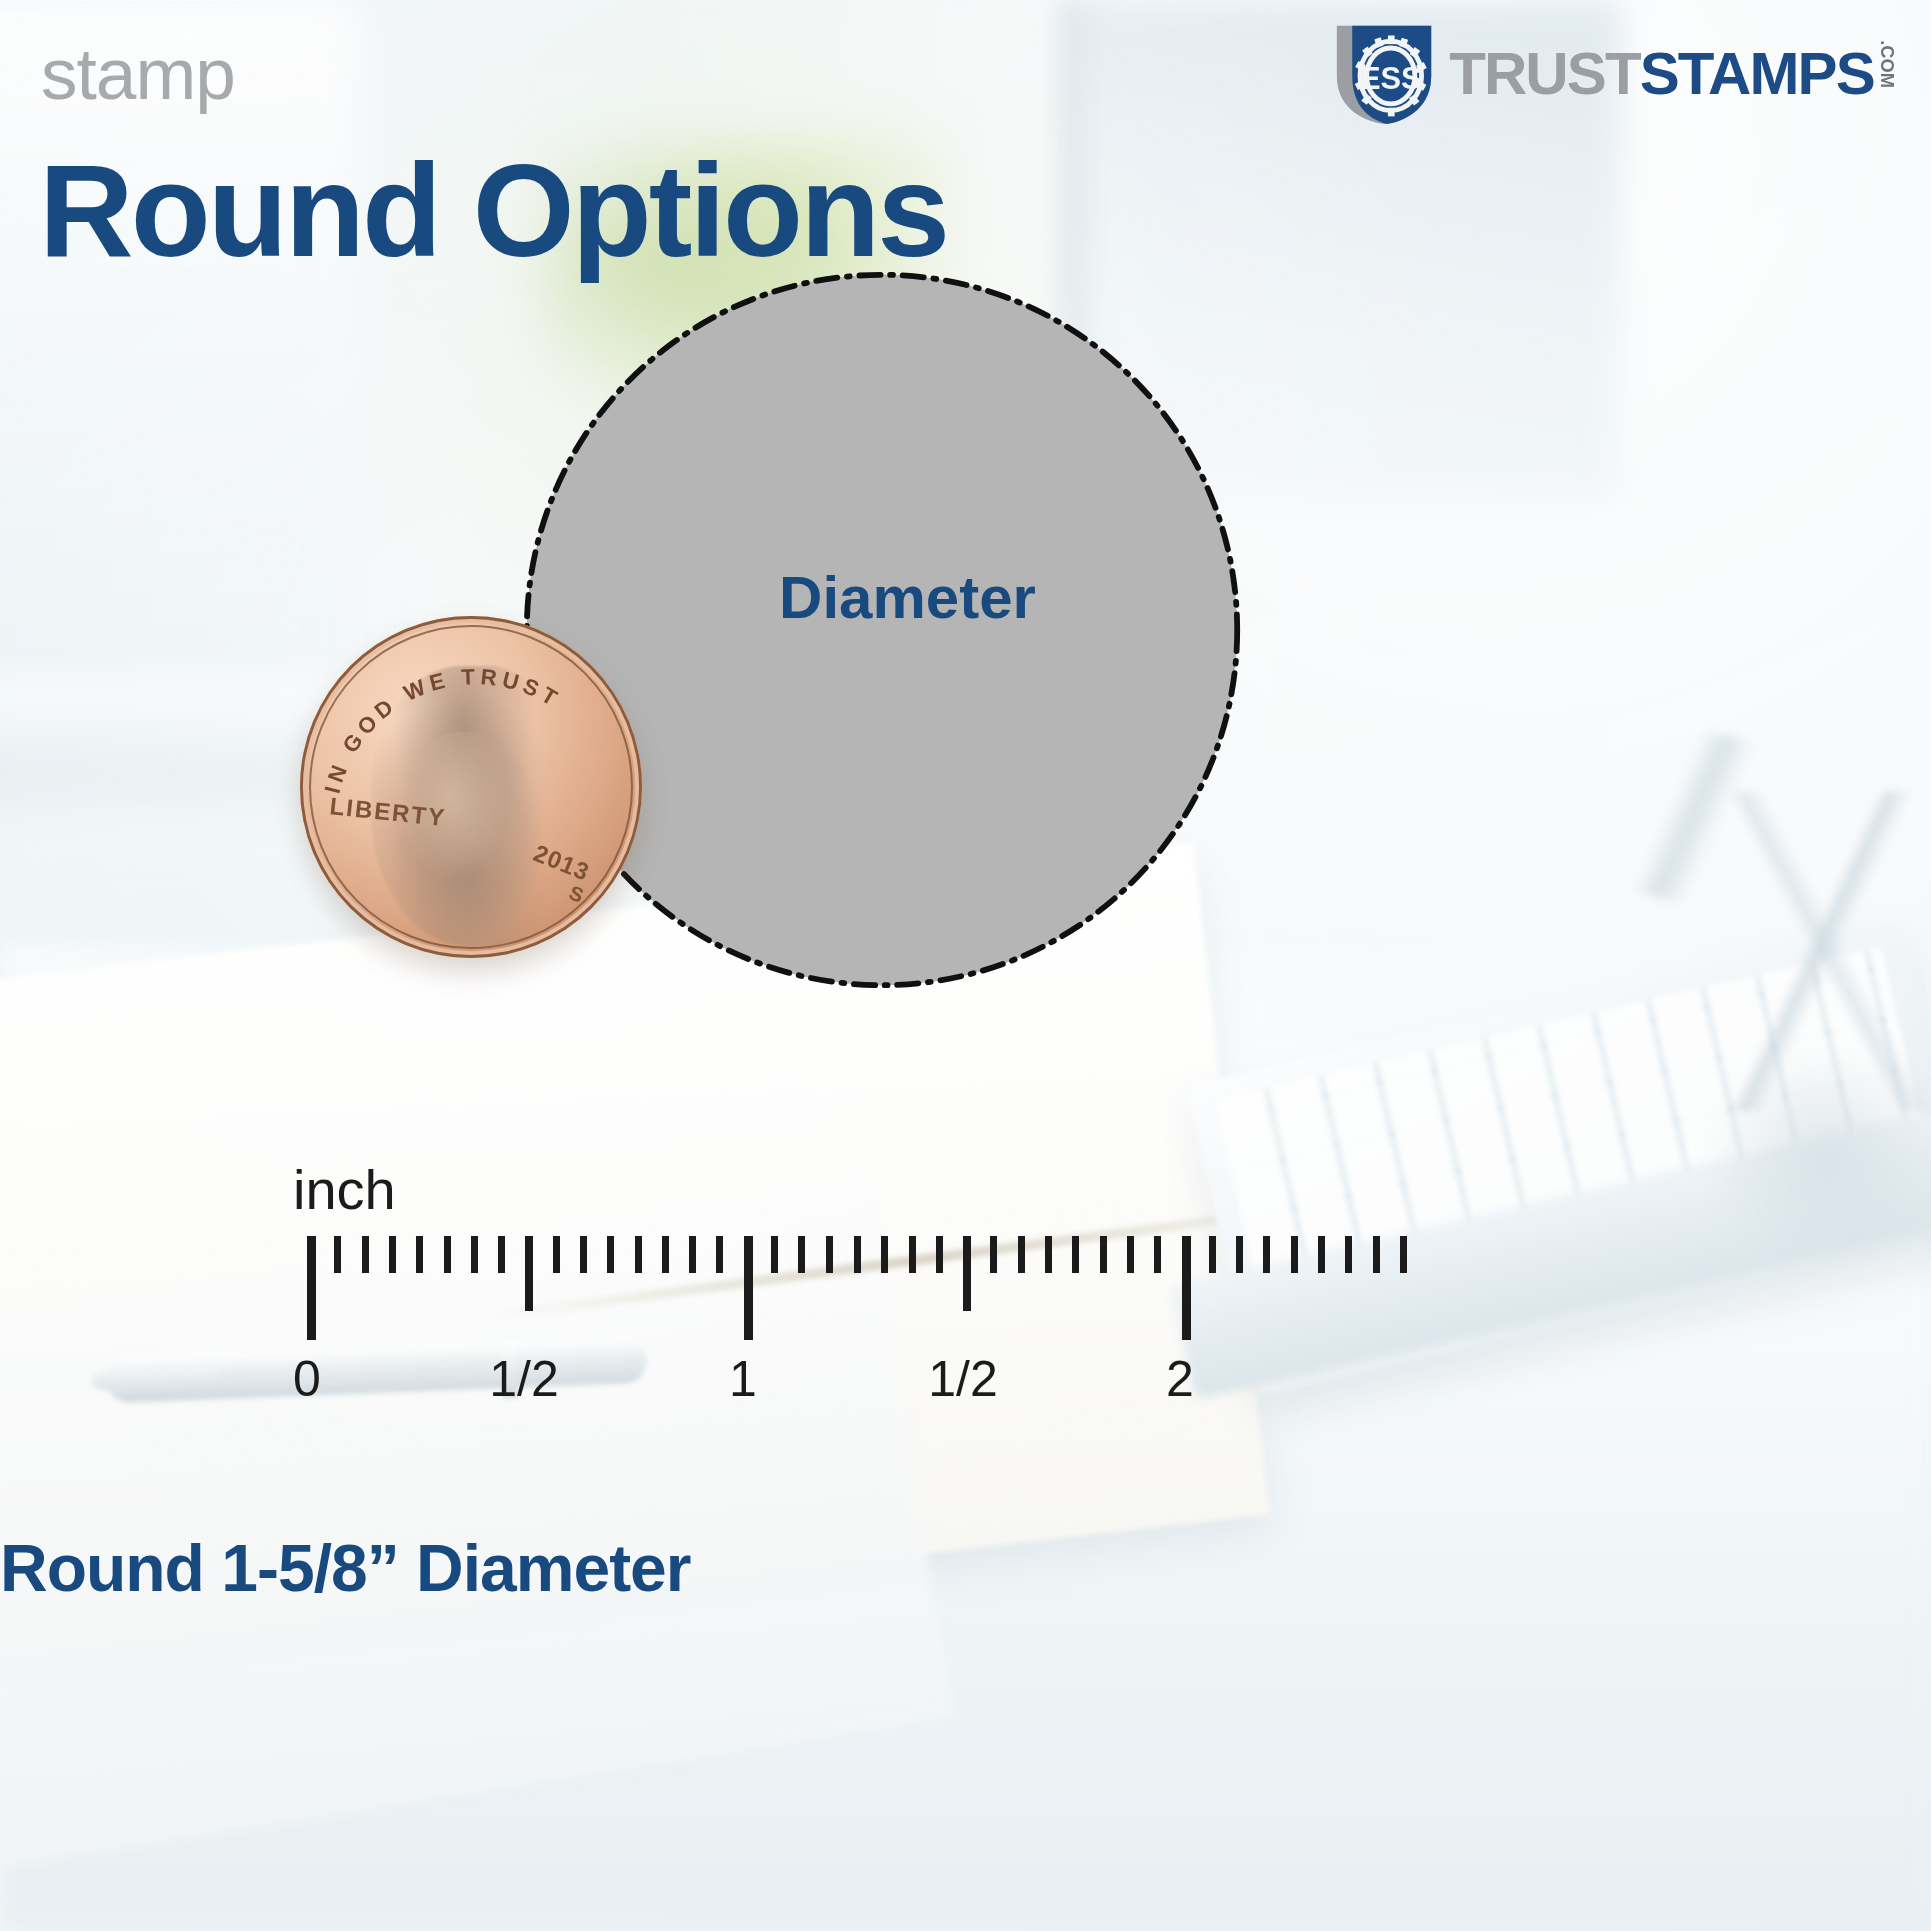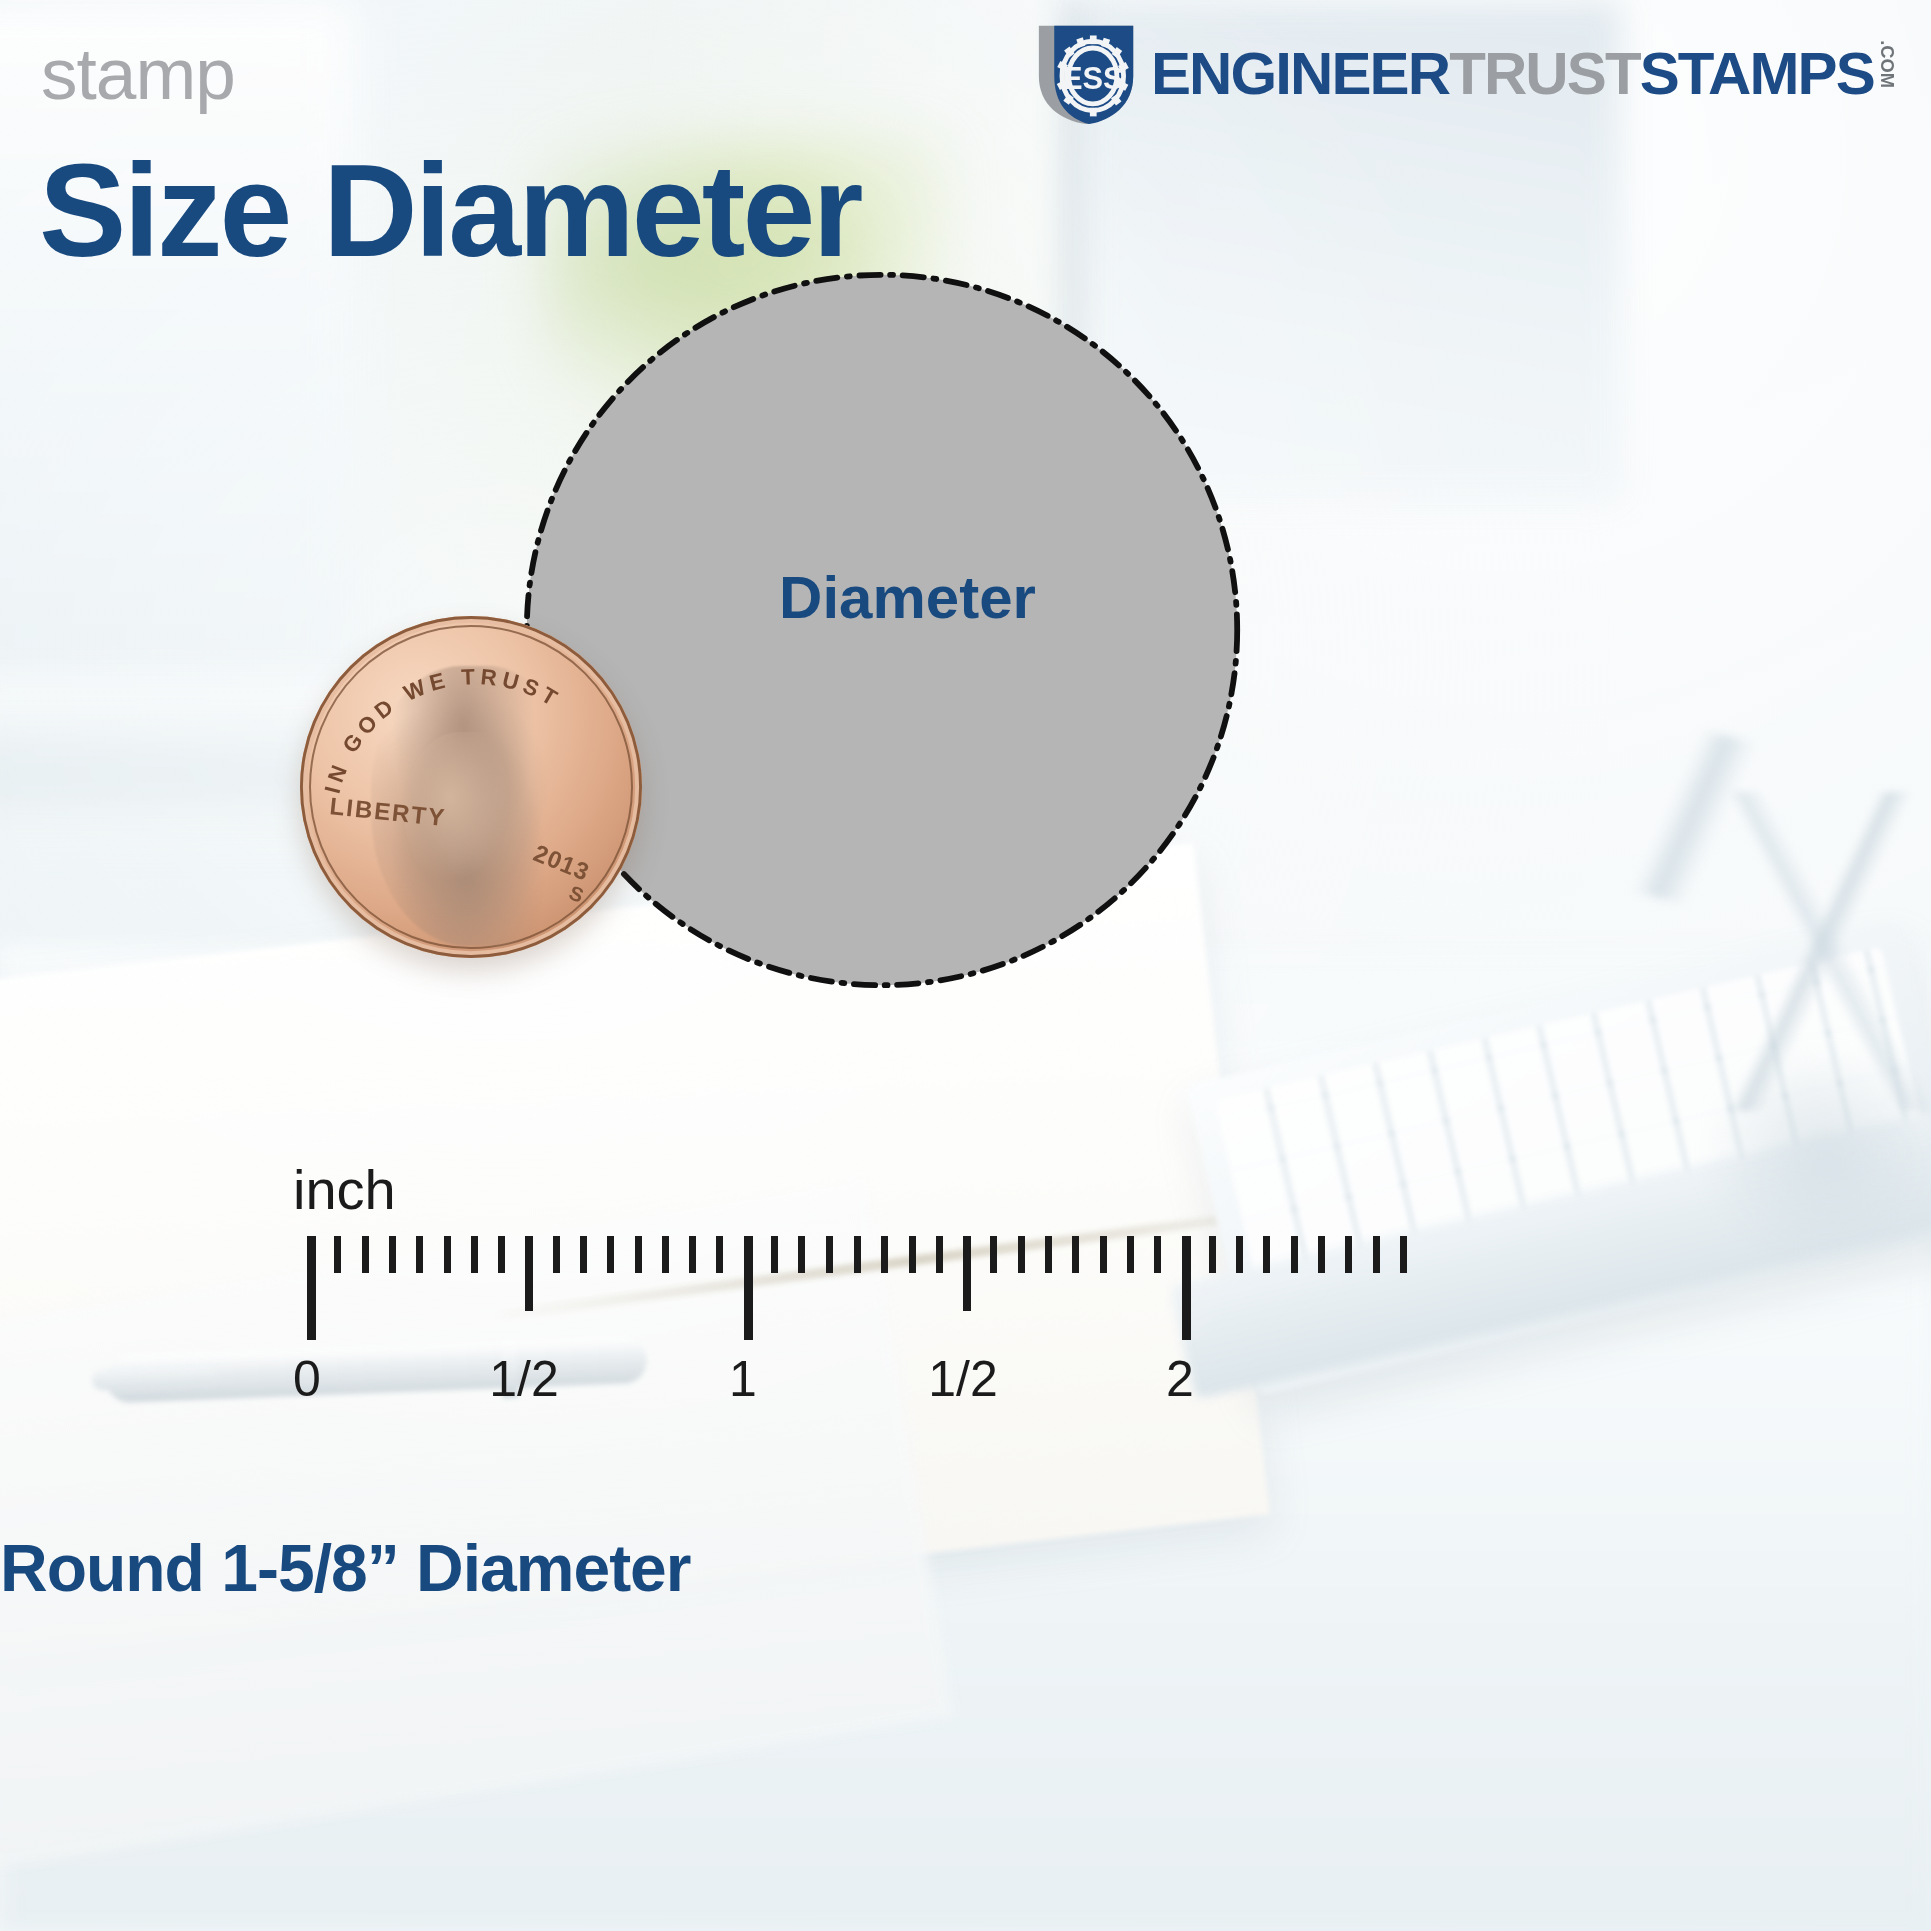--- a/index.html
+++ b/index.html
@@ -232,21 +232,21 @@
   <div class="bg kb-side"></div>
   <div class="bg pen-body"></div>
   <div class="bg pen-tip"></div>
   <div class="bg pen-ring"></div>
   <div class="bg glasses"></div>
   <div class="bg glasses2"></div>
   <div class="bg cup-shadow"></div>
   <div class="bg hilite"></div>
 
   <div class="brandword">stamp</div>
-  <div class="title">Size Diameter</div>
+  <div class="title">Round Options</div>
 
   <div class="logo">
     <div class="logo-badge">
       <svg width="108" height="104" viewBox="0 0 112 108">
         <path d="M6 4 H104 V56 C104 86 82 102 55 106 C28 102 6 86 6 56 Z" fill="#9b9ea2"></path>
         <path d="M22 4 H104 V56 C104 86 82 102 58 106 C36 100 22 84 22 56 Z" fill="#1c4b86"></path>
         <g fill="none" stroke="#f2f4f6" stroke-width="5">
           <ellipse cx="62" cy="56" rx="32" ry="36"></ellipse>
           <ellipse cx="62" cy="56" rx="25" ry="29"></ellipse>
         </g>
@@ -261,21 +261,20 @@
           <rect x="27" y="62" width="7" height="9" transform="rotate(-118 30 66)"></rect>
           <rect x="91" y="62" width="7" height="9" transform="rotate(118 94 66)"></rect>
           <rect x="34" y="77" width="7" height="9" transform="rotate(-144 37 81)"></rect>
           <rect x="84" y="77" width="7" height="9" transform="rotate(144 87 81)"></rect>
           <rect x="59" y="89" width="7" height="9"></rect>
         </g>
         <text x="62" y="70" font-family="Liberation Sans, sans-serif" font-size="32" font-weight="bold" fill="#f2f4f6" text-anchor="middle">ESS</text>
       </svg>
     </div>
     <div class="logo-wordmark">
-      <span class="w-blue">ENGINEER</span>
         <span class="w-gray">TRUST</span>
         <span class="w-blue">STAMPS</span>
         <span class="w-dot">.COM</span>
     </div>
   </div>
 
   <div class="measure-circle">
     <svg width="722" height="722" viewBox="0 0 748 748">
       <circle cx="374" cy="374" r="368" fill="#b5b5b5" stroke="#101010" stroke-width="6" stroke-dasharray="22 10 3 10" stroke-linecap="round"></circle>
     </svg>

